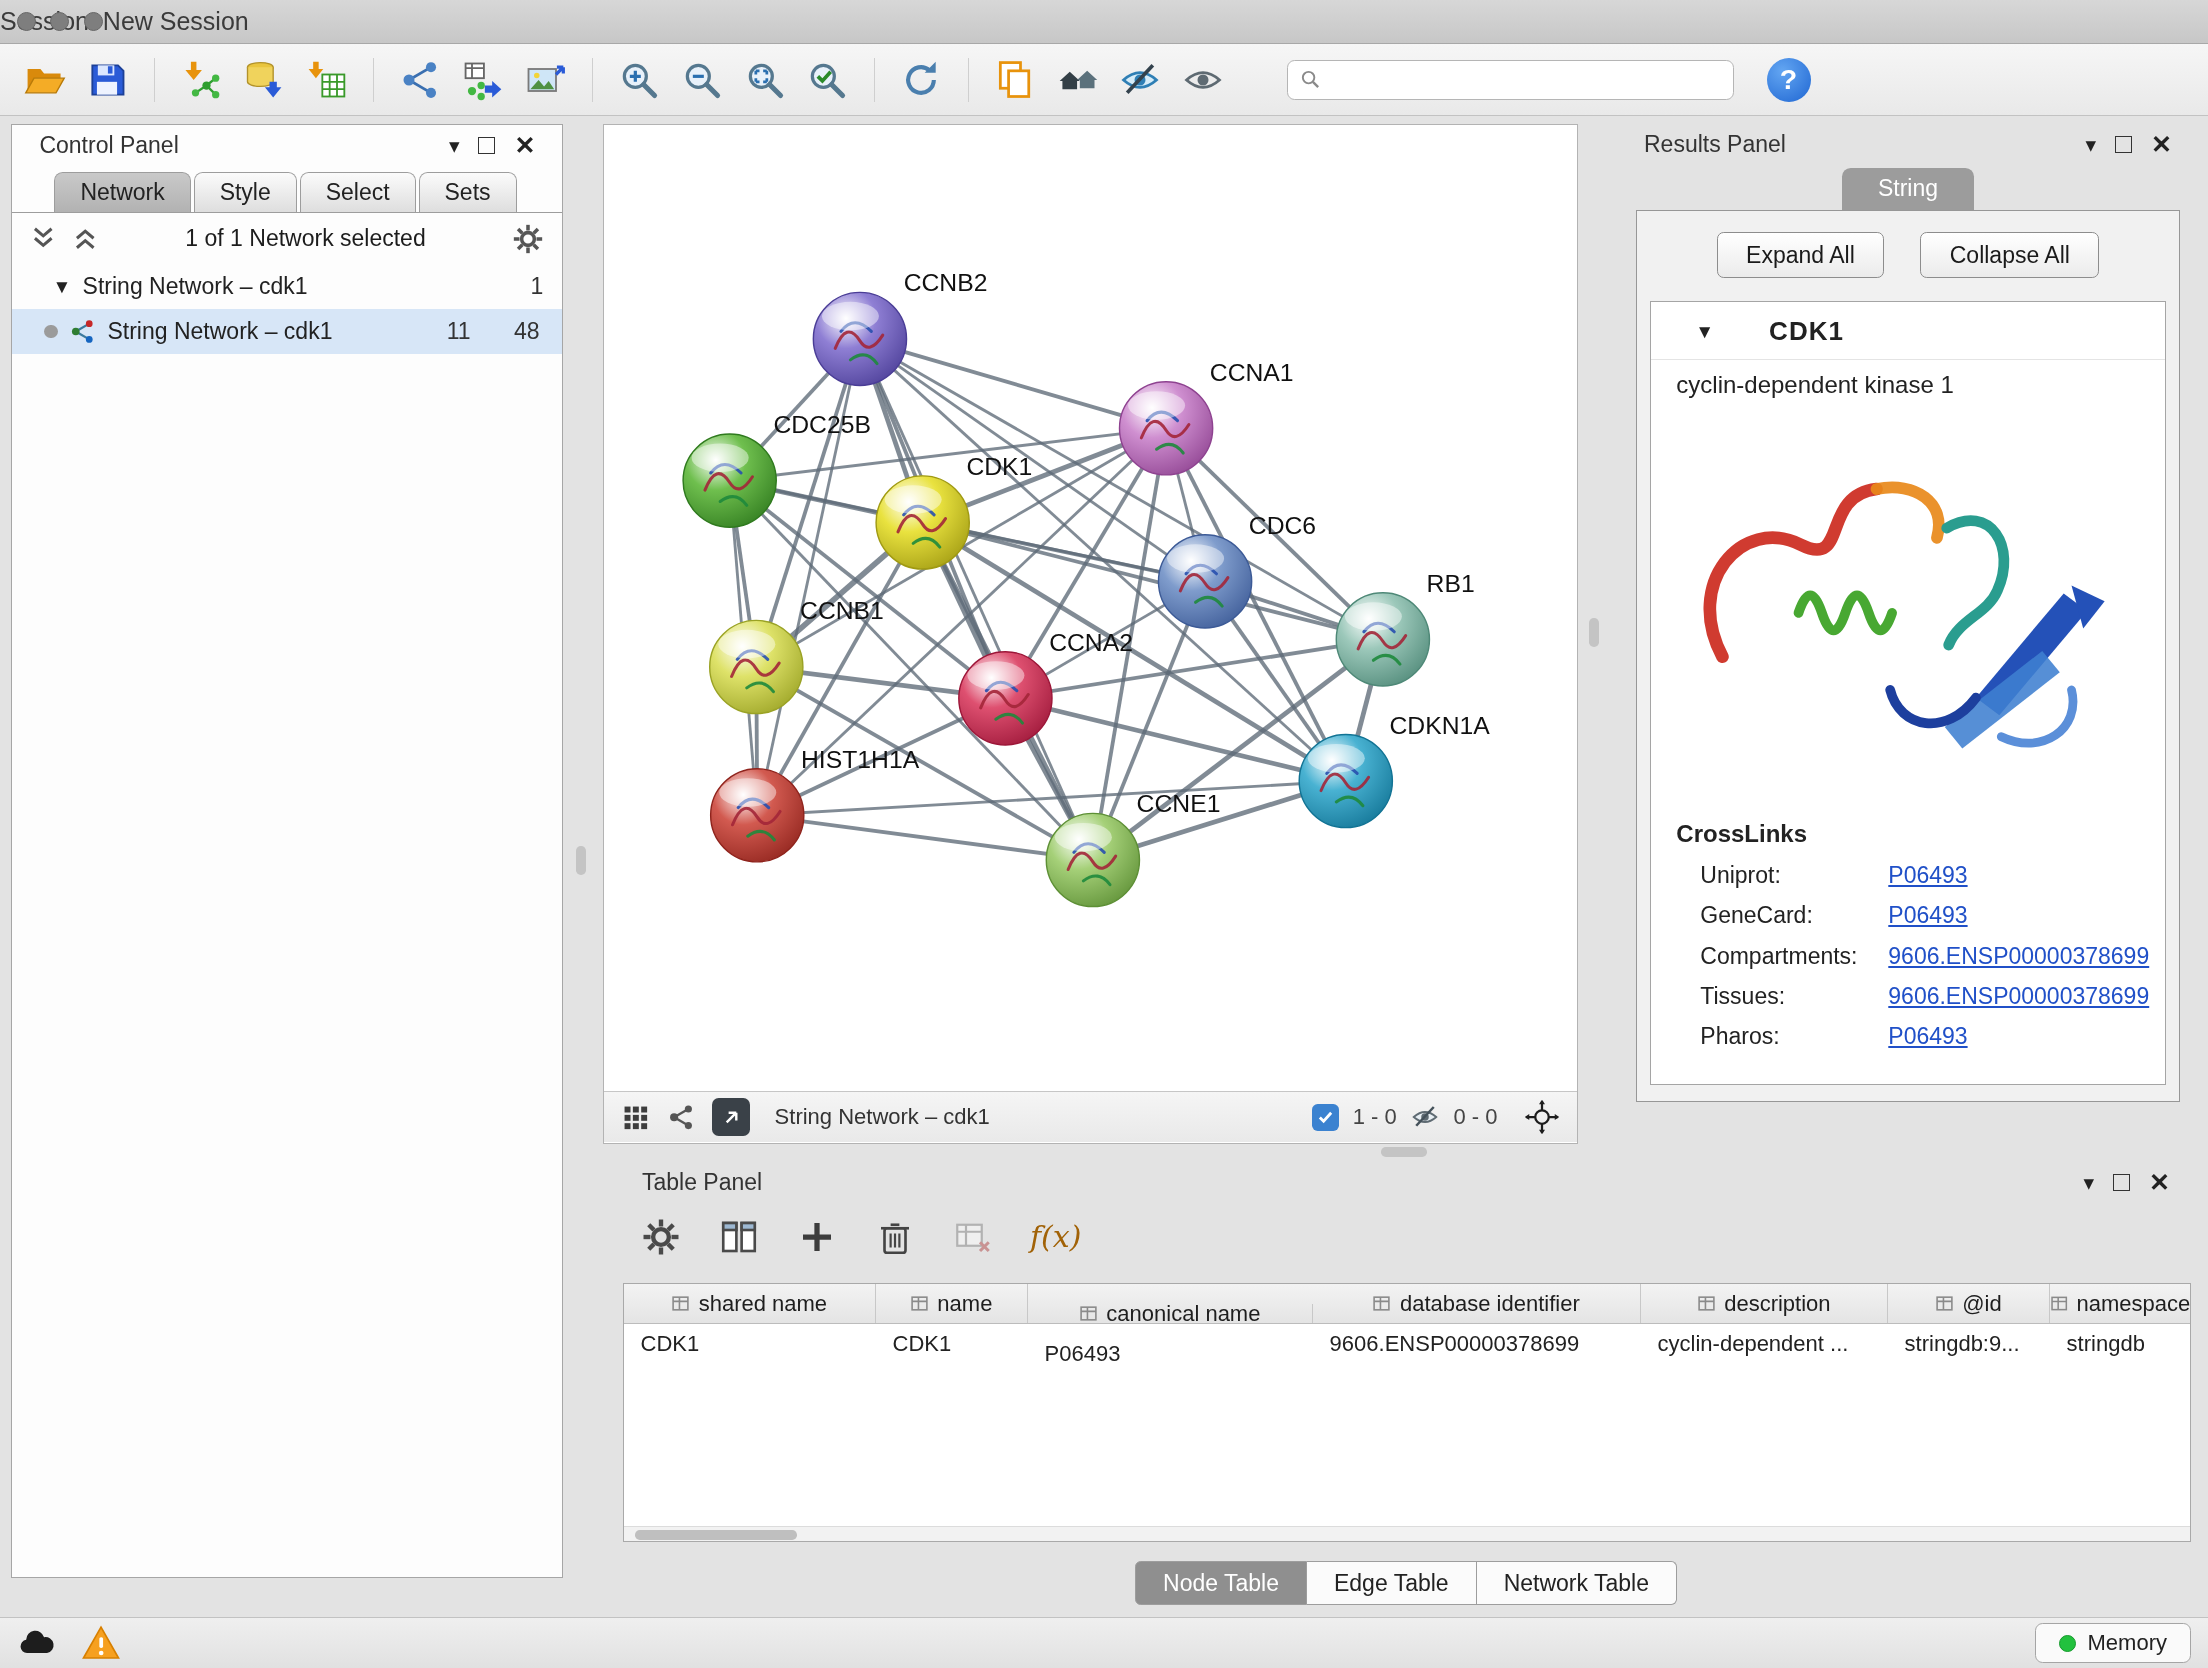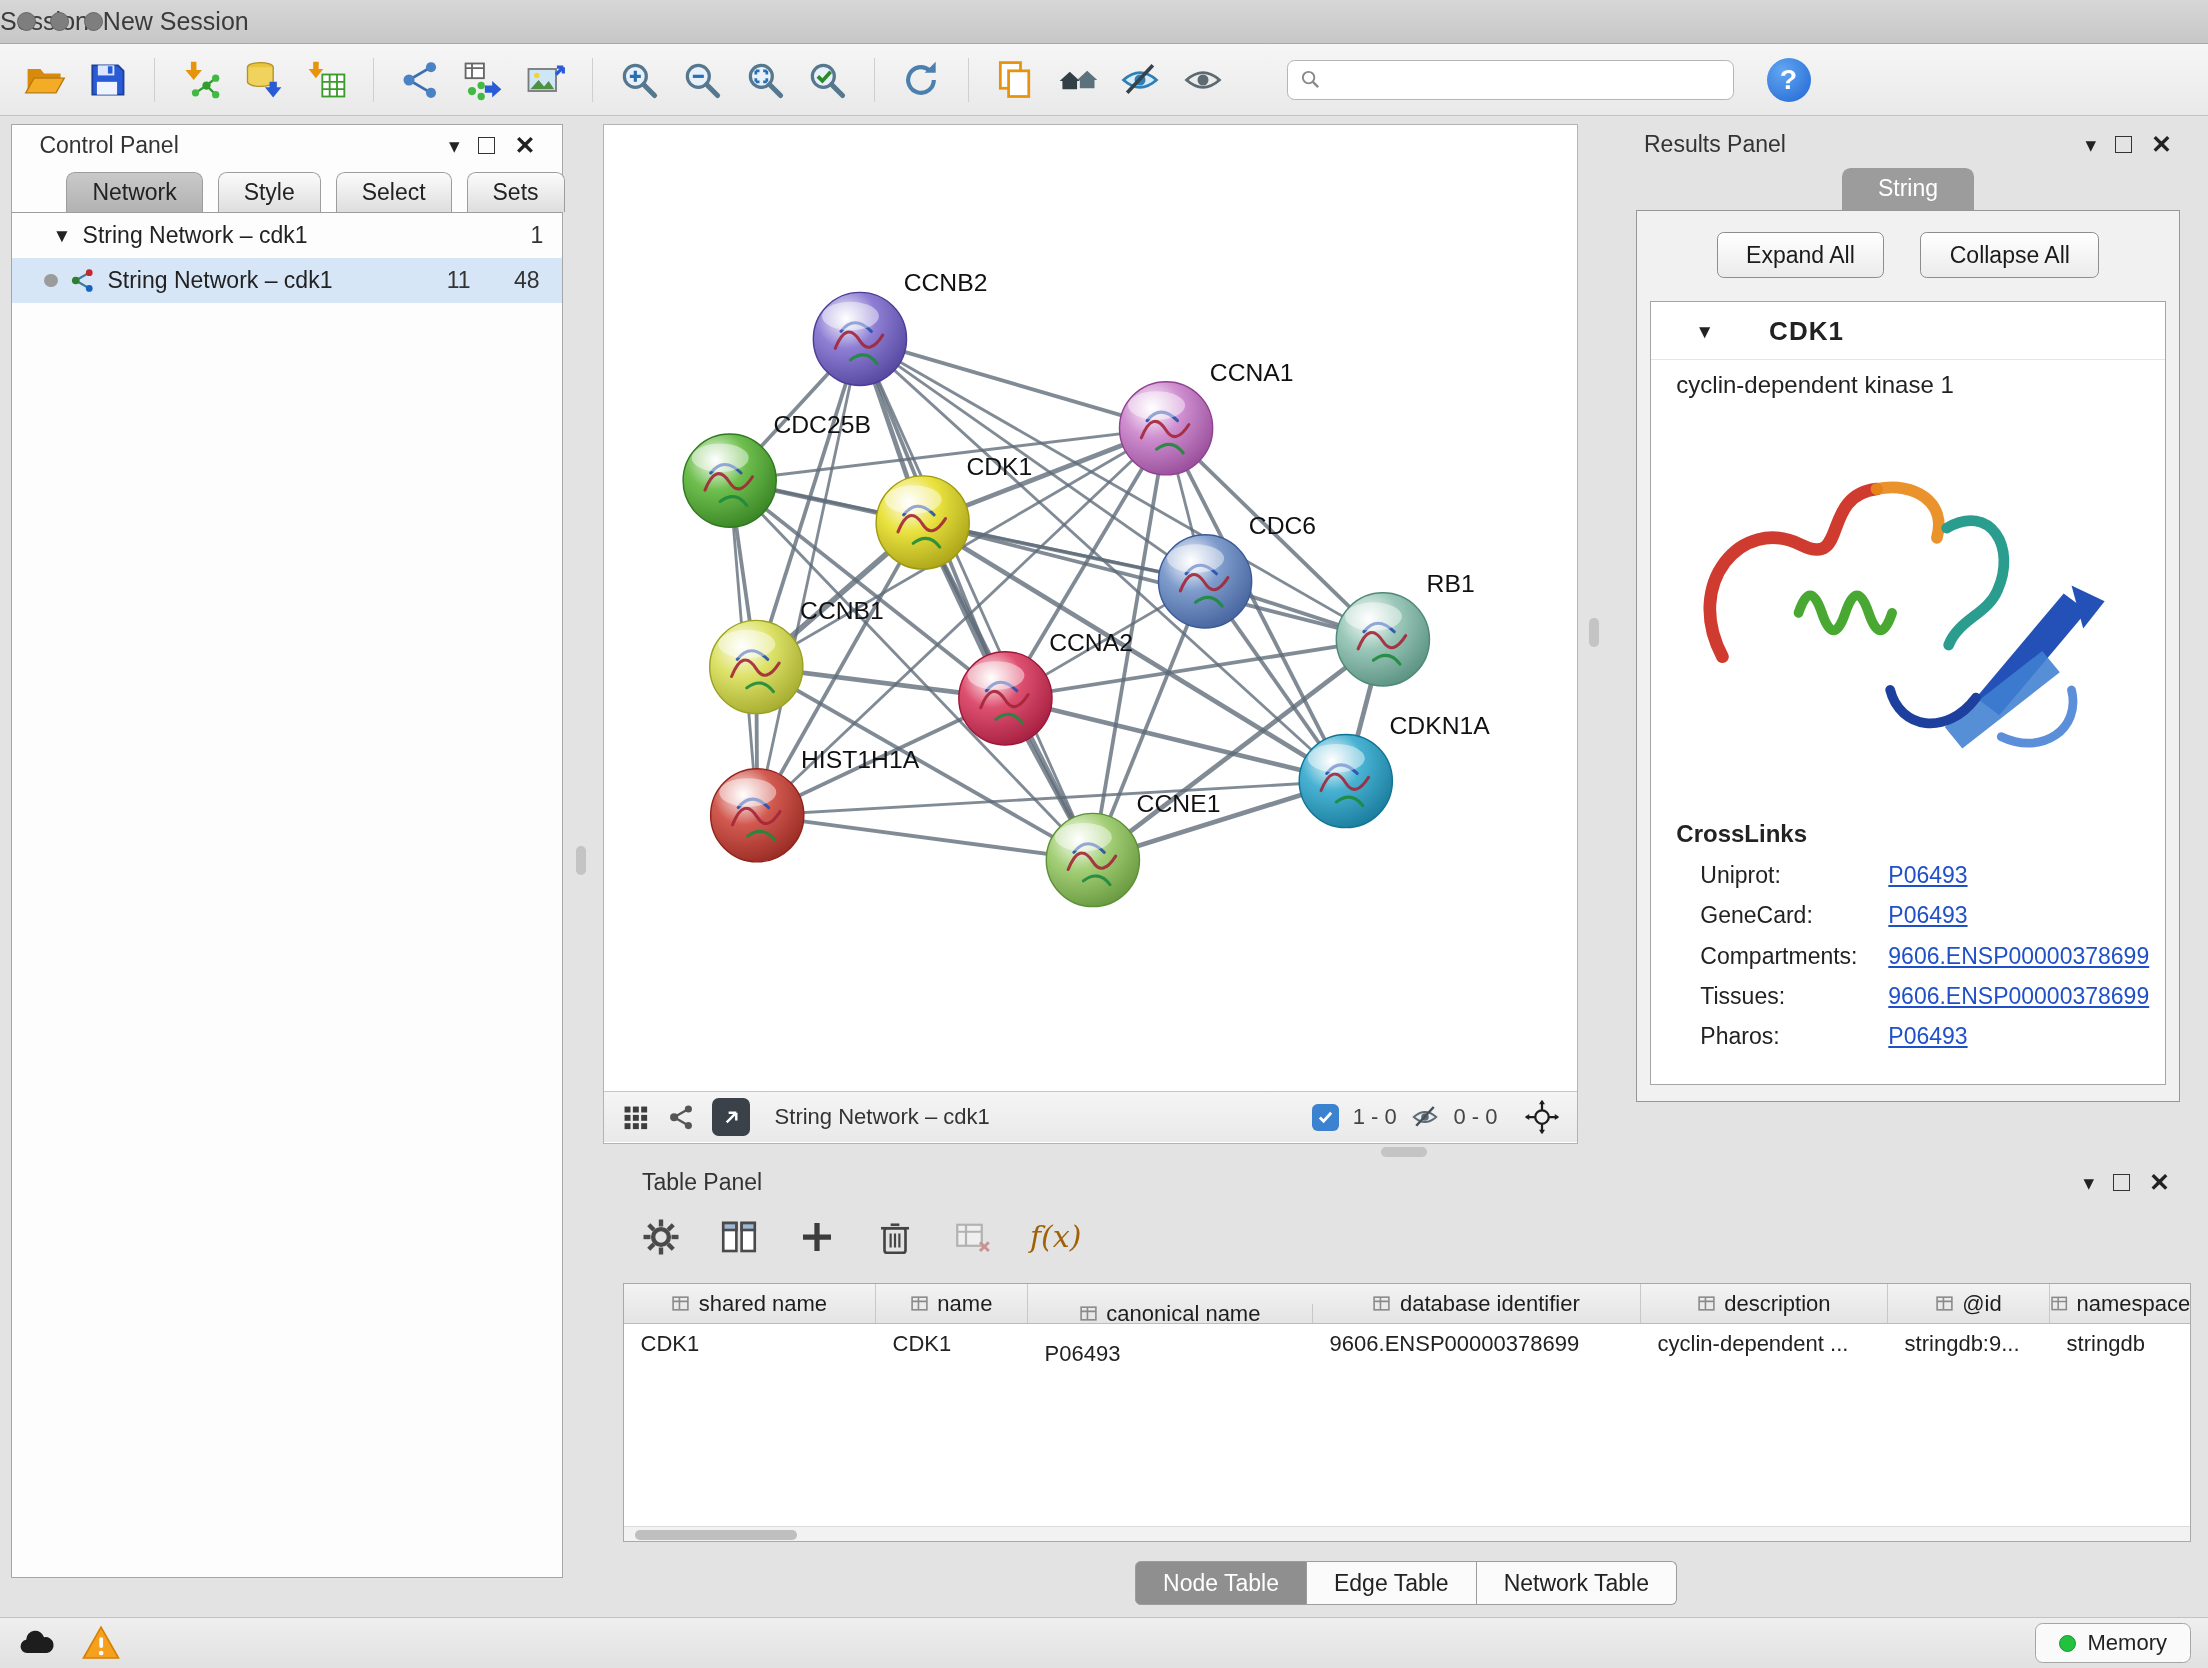--- a/index.html
+++ b/index.html
@@ -38,21 +38,21 @@
   .ph-icons { margin-left:auto; display:flex; align-items:center; gap:19px; color:#222; }
   .ph-caret { font-size:21px; line-height:1; }
   .ph-float { width:17px; height:17px; border:1.9px solid #333; }
   .ph-close { font-size:25px; font-weight:bold; line-height:1; }
 
   
   .control-panel { position:absolute; left:11.4px; top:124px; width:552px; height:1454px;
     background:#fdfdfd; border:1px solid #a6a6a6; }
   .cp-tabs { display:flex; align-items:flex-end; padding-left:42px; height:48px; border-bottom:1px solid #9d9d9d; gap:2.9px; }
   .cp-tab { padding:6.7px 25px 5.7px; border:1px solid #9d9d9d; border-bottom:none; border-radius:8.6px 8.6px 0 0;
-    background:linear-gradient(#fbfbfb,#dedede); font-size:23px;margin-left:12px; }
+    background:linear-gradient(#fbfbfb,#dedede); font-size:23px; }
   .cp-tab.active { background:linear-gradient(#c9c9c9,#b2b2b2); }
   .cp-selrow { height:51px; display:flex; align-items:center; padding:0 17px; gap:13.3px; }
   .cp-seltext { flex:1; text-align:center; font-size:23px; color:#1c1c1c; }
   .tree-row { height:45px; display:flex; align-items:center; gap:11.4px; padding:0 19px 0 40px; font-size:23px; }
   .tree-row.selected { background:#d7e6f7; padding-left:32px; }
   .tree-caret { font-size:19px; color:#222; }
   .bullet { width:13.3px; height:13.3px; border-radius:50%; background:#9b9b9b; }
   .tcount { margin-left:auto; color:#333; }
   .tcount2 { margin-left:32px; color:#333; padding-right:3.8px; }
 
@@ -284,20 +284,42 @@
       <span class="ph-caret">▾</span>
       <span class="ph-float"></span>
       <span class="ph-close">✕</span>
     </span>
   </div>
   <div class="cp-tabs">
     <span class="cp-tab active">Network</span>
     <span class="cp-tab">Style</span>
     <span class="cp-tab">Select</span>
     <span class="cp-tab">Sets</span>
+  </div>
+  <div class="cp-selrow">
+    <svg width="28.5" height="28.5" viewBox="0 0 24 24">
+        <path d="M5 4l7 6 7-6M5 12l7 6 7-6" fill="none" stroke="#555" stroke-width="2.5"></path>
+      </svg>
+    <svg width="28.5" height="28.5" viewBox="0 0 24 24">
+        <path d="M5 20l7-6 7 6M5 12l7-6 7 6" fill="none" stroke="#555" stroke-width="2.5"></path>
+      </svg>
+    <span class="cp-seltext">1 of 1 Network selected</span>
+    <svg width="34" height="34" viewBox="0 0 48 48">
+        <circle cx="24" cy="24" r="9" fill="none" stroke="#555" stroke-width="5"></circle>
+        <g stroke="#555" stroke-width="5">
+          <line x1="24" y1="4" x2="24" y2="12"></line>
+          <line x1="24" y1="36" x2="24" y2="44"></line>
+          <line x1="4" y1="24" x2="12" y2="24"></line>
+          <line x1="36" y1="24" x2="44" y2="24"></line>
+          <line x1="10" y1="10" x2="16" y2="16"></line>
+          <line x1="32" y1="32" x2="38" y2="38"></line>
+          <line x1="38" y1="10" x2="32" y2="16"></line>
+          <line x1="16" y1="32" x2="10" y2="38"></line>
+        </g>
+      </svg>
   </div>
   <div class="tree-row">
     <span class="tree-caret">▼</span>
     <span>String Network – cdk1</span>
     <span class="tcount">1</span>
   </div>
   <div class="tree-row selected">
     <span class="bullet"></span>
     <svg width="27" height="27" viewBox="0 0 24 24">
         <line x1="6" y1="12" x2="18" y2="5" stroke="#3b7a9e" stroke-width="2"></line>

